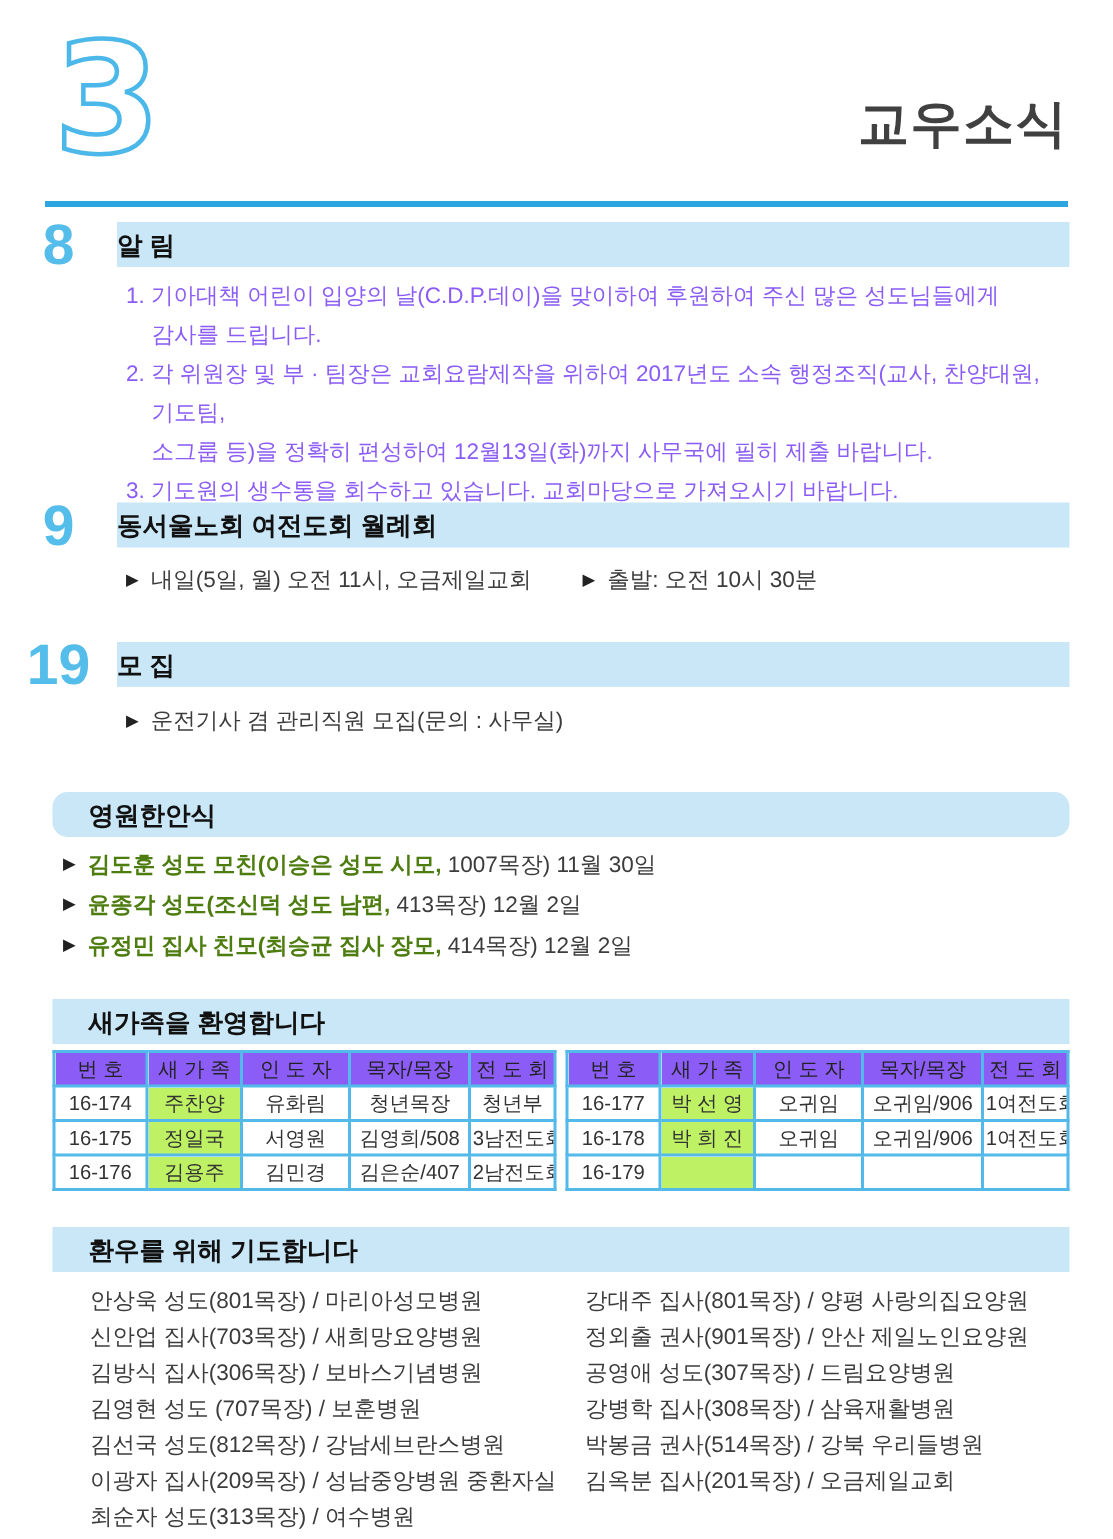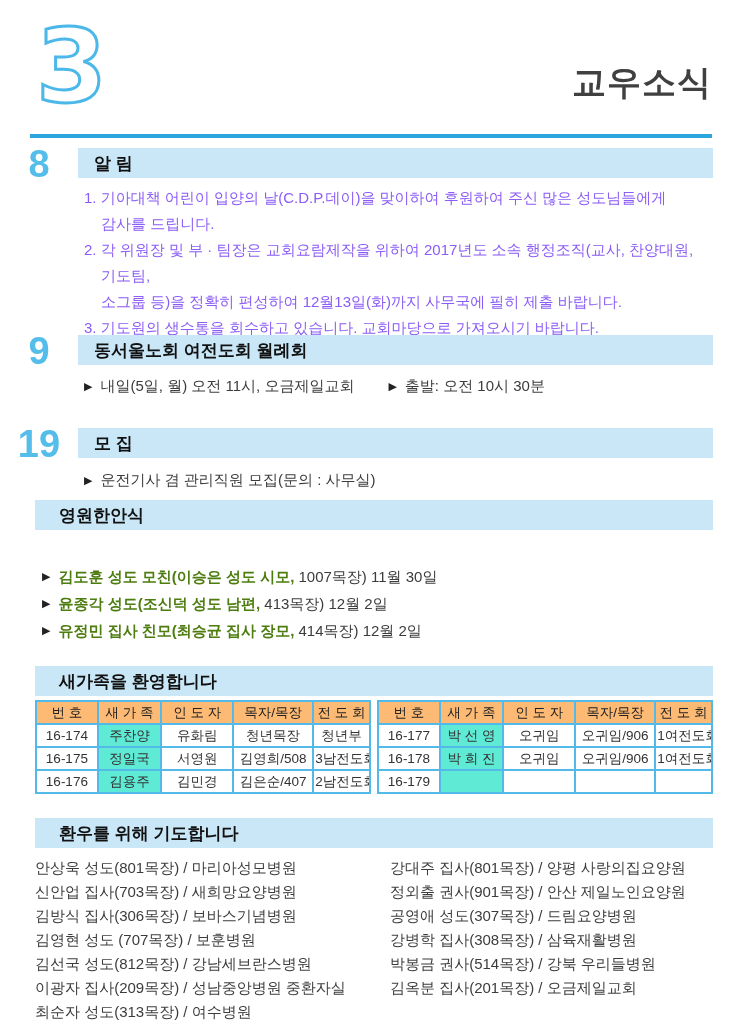--- a/index.html
+++ b/index.html
@@ -22,21 +22,21 @@
   .top-rule{position:absolute;left:30px;right:30px;top:134px;height:4px;background:#2ba6e0;}
 
   
   .sec-row{position:absolute;left:0;right:29px;display:flex;align-items:flex-start;}
   .sec-num{
     width:78px;text-align:center;flex:0 0 78px;
     font-size:38px;line-height:32px;font-weight:700;color:#55bdea;
   }
   .sec-bar{
     flex:1;height:30px;background:#c9e7f7;
-    display:flex;align-items:center;padding-left:16px;
+    display:flex;align-items:center;padding-left:0;
     font-size:17px;font-weight:700;color:#111;
   }
   
   .plain-bar{
     position:absolute;left:35px;right:29px;height:30px;background:#c9e7f7;
     display:flex;align-items:center;padding-left:24px;
     font-size:17px;font-weight:700;color:#111;
   }
 
   
@@ -50,22 +50,22 @@
   .rest-bold{font-weight:700;color:#4d7c0f;}
   .rest-rest{white-space:pre;}
 
   
   .tables{position:absolute;left:35px;right:29px;display:flex;gap:6px;}
   table.nf{border-collapse:collapse;width:50%;table-layout:fixed;font-size:13.5px;color:#333;}
   table.nf th,table.nf td{
     border:2px solid #53b9e9;height:21px;text-align:center;
     font-weight:400;padding:0 1px;overflow:hidden;
   }
-  table.nf th{background:#fdba74;color:#222;}
-  table.nf td.hl{background:#5eead4;}
+  table.nf th{background:#8b5cf6;color:#222;}
+  table.nf td.hl{background:#bef264;}
   table.nf col.c1{width:18.5%}table.nf col.c2{width:19%}
   table.nf col.c3{width:21.5%}table.nf col.c4{width:24%}table.nf col.c5{width:17%}
 
   
   .pray-col{position:absolute;font-size:15px;line-height:24px;color:#3c3c3c;}
   .pray-left{left:35px;width:350px;}
   .pray-right{left:390px;width:330px;}
 </style>
 </head>
 <body>
@@ -108,21 +108,21 @@
     <div class="sec-num">19</div>
     <div class="sec-bar">
       <span>모 집</span>
     </div>
   </div>
   <div class="bullet-line" style="top:471px;">
     <span class="tri">▶</span>
     <span>운전기사 겸 관리직원 모집(문의 : 사무실)</span>
   </div>
 
-  <div class="plain-bar" style="top:500px;">
+  <div class="plain-bar" style="top:528px;border-radius:10px;">
     <span>영원한안식</span>
   </div>
   <div class="rest-list" style="top:563px;">
     <div class="rest-line">
       <span class="tri">▶</span>
       <span class="rest-bold">김도훈 성도 모친(이승은 성도 시모,</span>
       <span class="rest-rest"> 1007목장) 11월 30일</span>
     </div>
     <div class="rest-line">
       <span class="tri">▶</span>
@@ -216,21 +216,21 @@
         <td></td>
         <td></td>
       </tr>
     </tbody>
       </table>
   </div>
 
   <div class="plain-bar" style="top:818px;">
     <span>환우를 위해 기도합니다</span>
   </div>
-  <div class="pray-col pray-left" style="top:856px;">
+  <div class="pray-col pray-left" style="top:856px;margin-left:25px;">
     <div>안상욱 성도(801목장) / 마리아성모병원</div>
     <div>신안업 집사(703목장) / 새희망요양병원</div>
     <div>김방식 집사(306목장) / 보바스기념병원</div>
     <div>김영현 성도 (707목장) / 보훈병원</div>
     <div>김선국 성도(812목장) / 강남세브란스병원</div>
     <div>이광자 집사(209목장) / 성남중앙병원 중환자실</div>
     <div>최순자 성도(313목장) / 여수병원</div>
   </div>
   <div class="pray-col pray-right" style="top:856px;">
     <div>강대주 집사(801목장) / 양평 사랑의집요양원</div>

